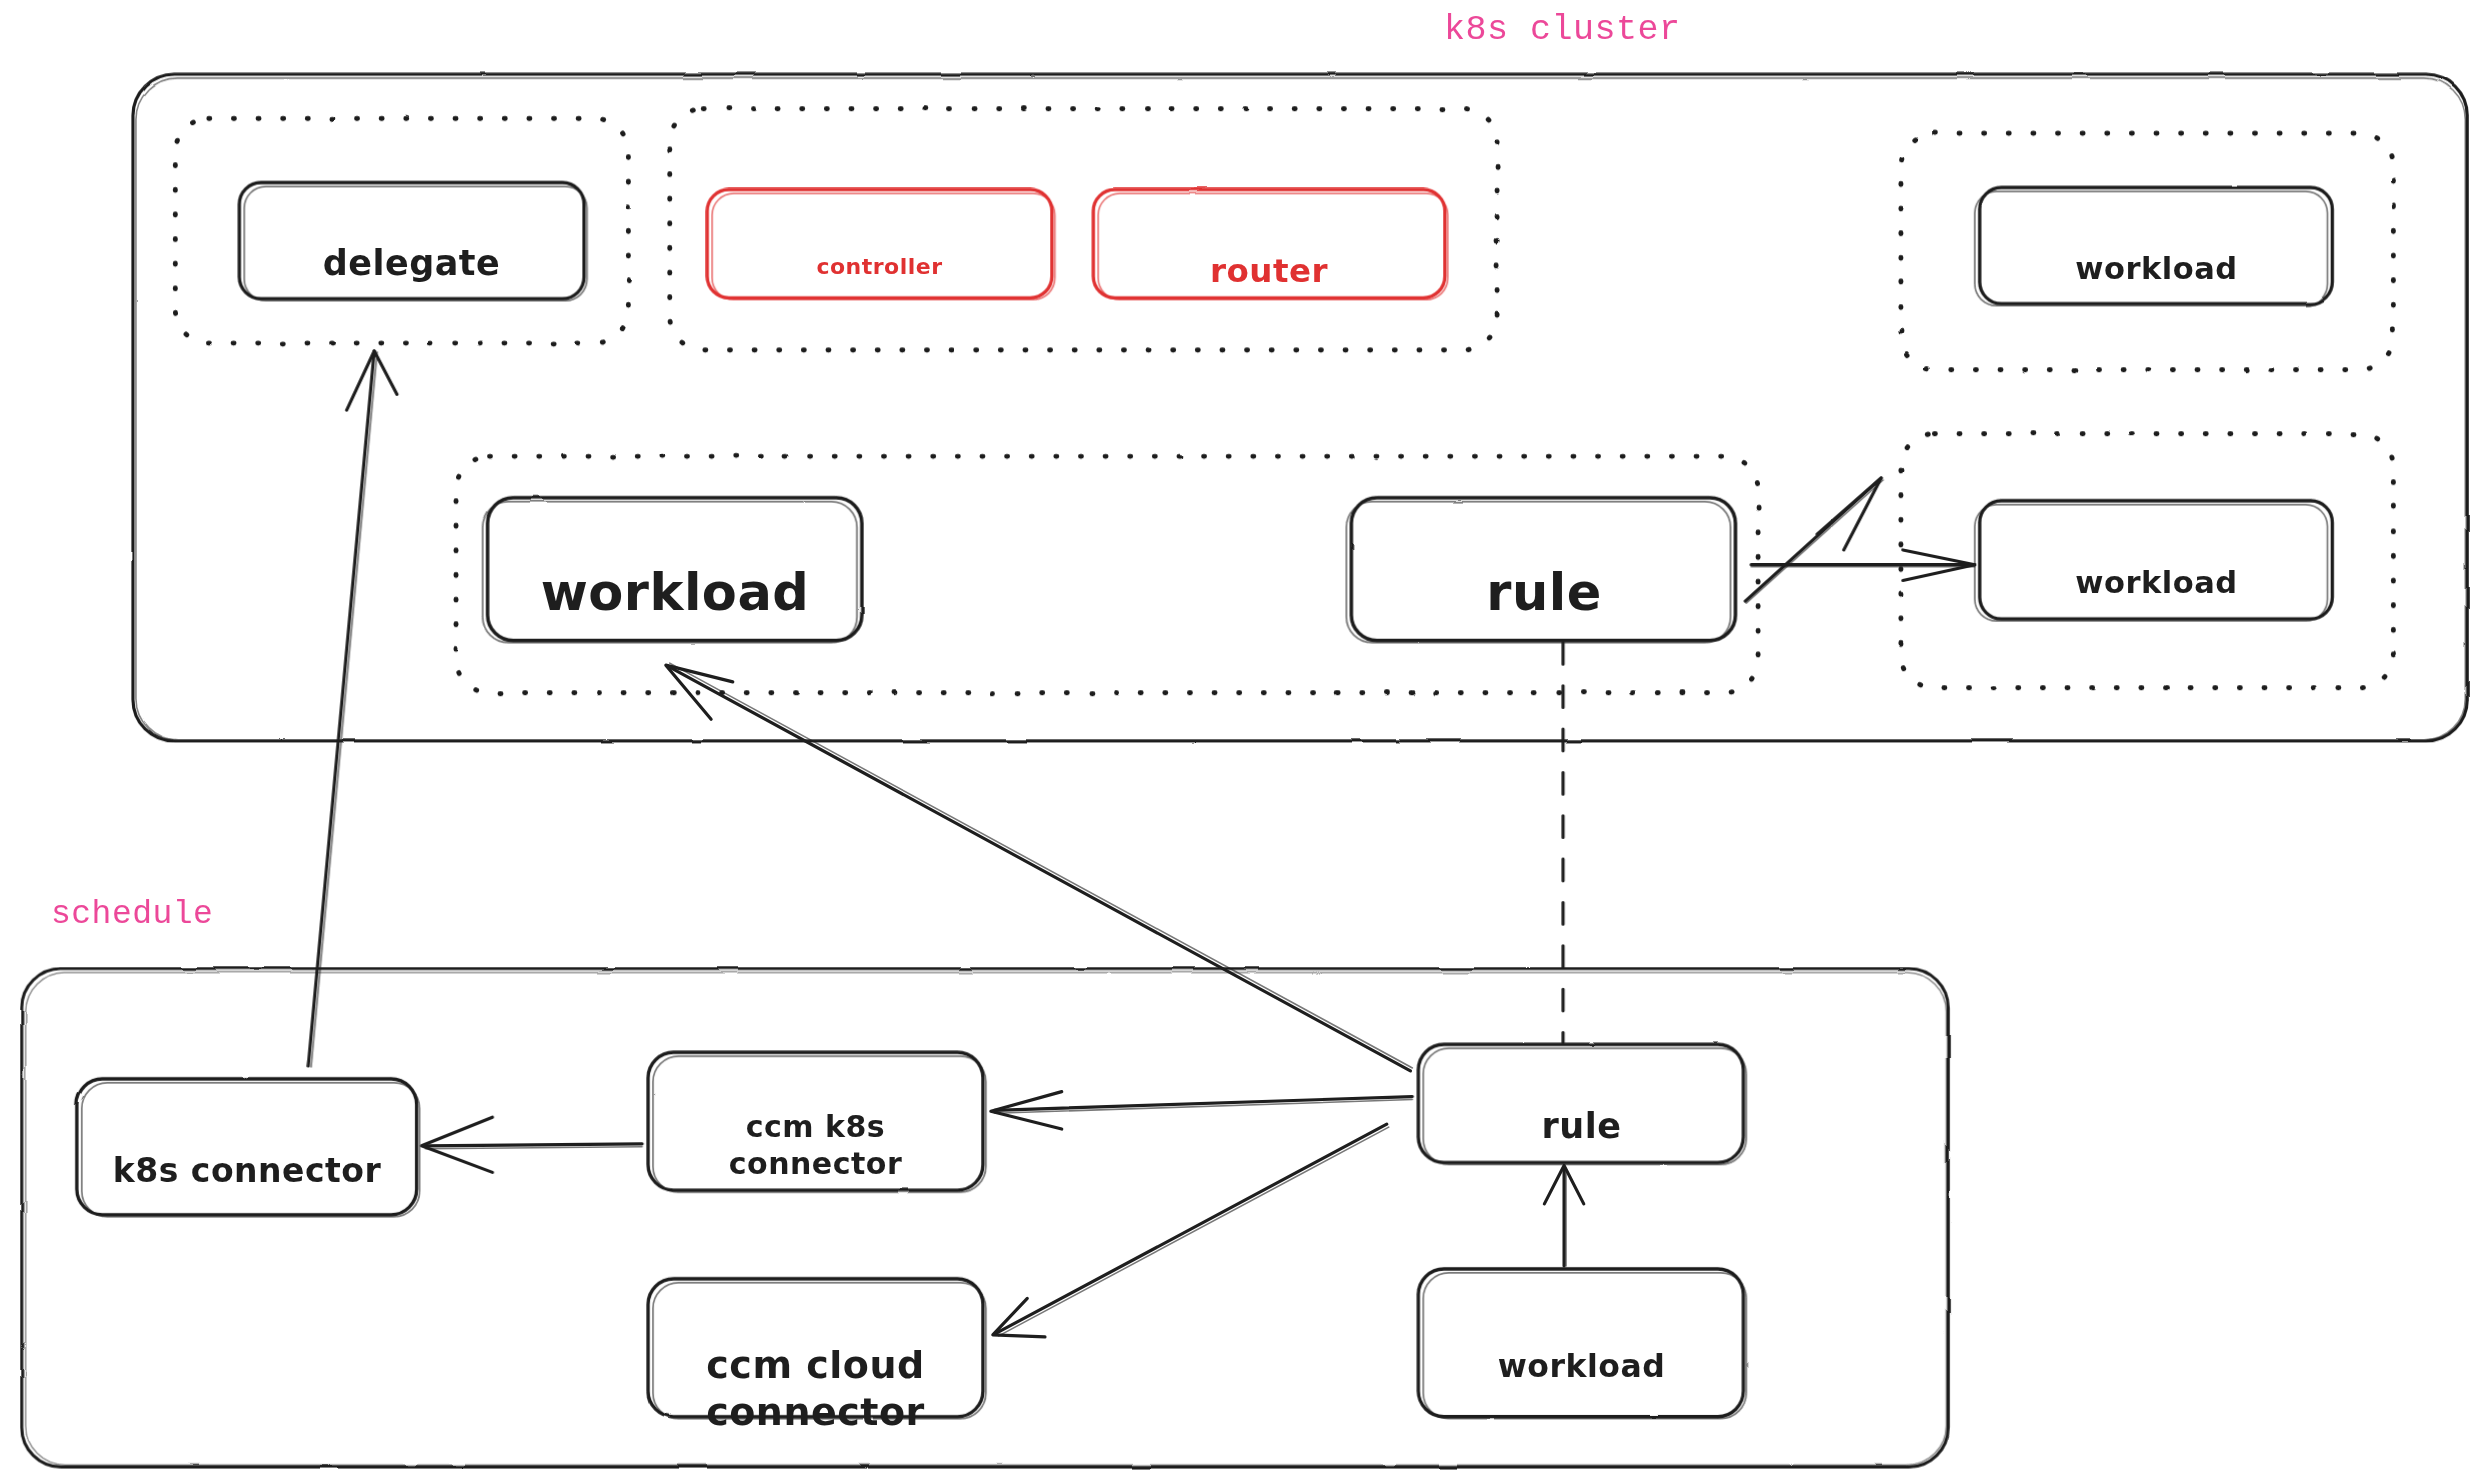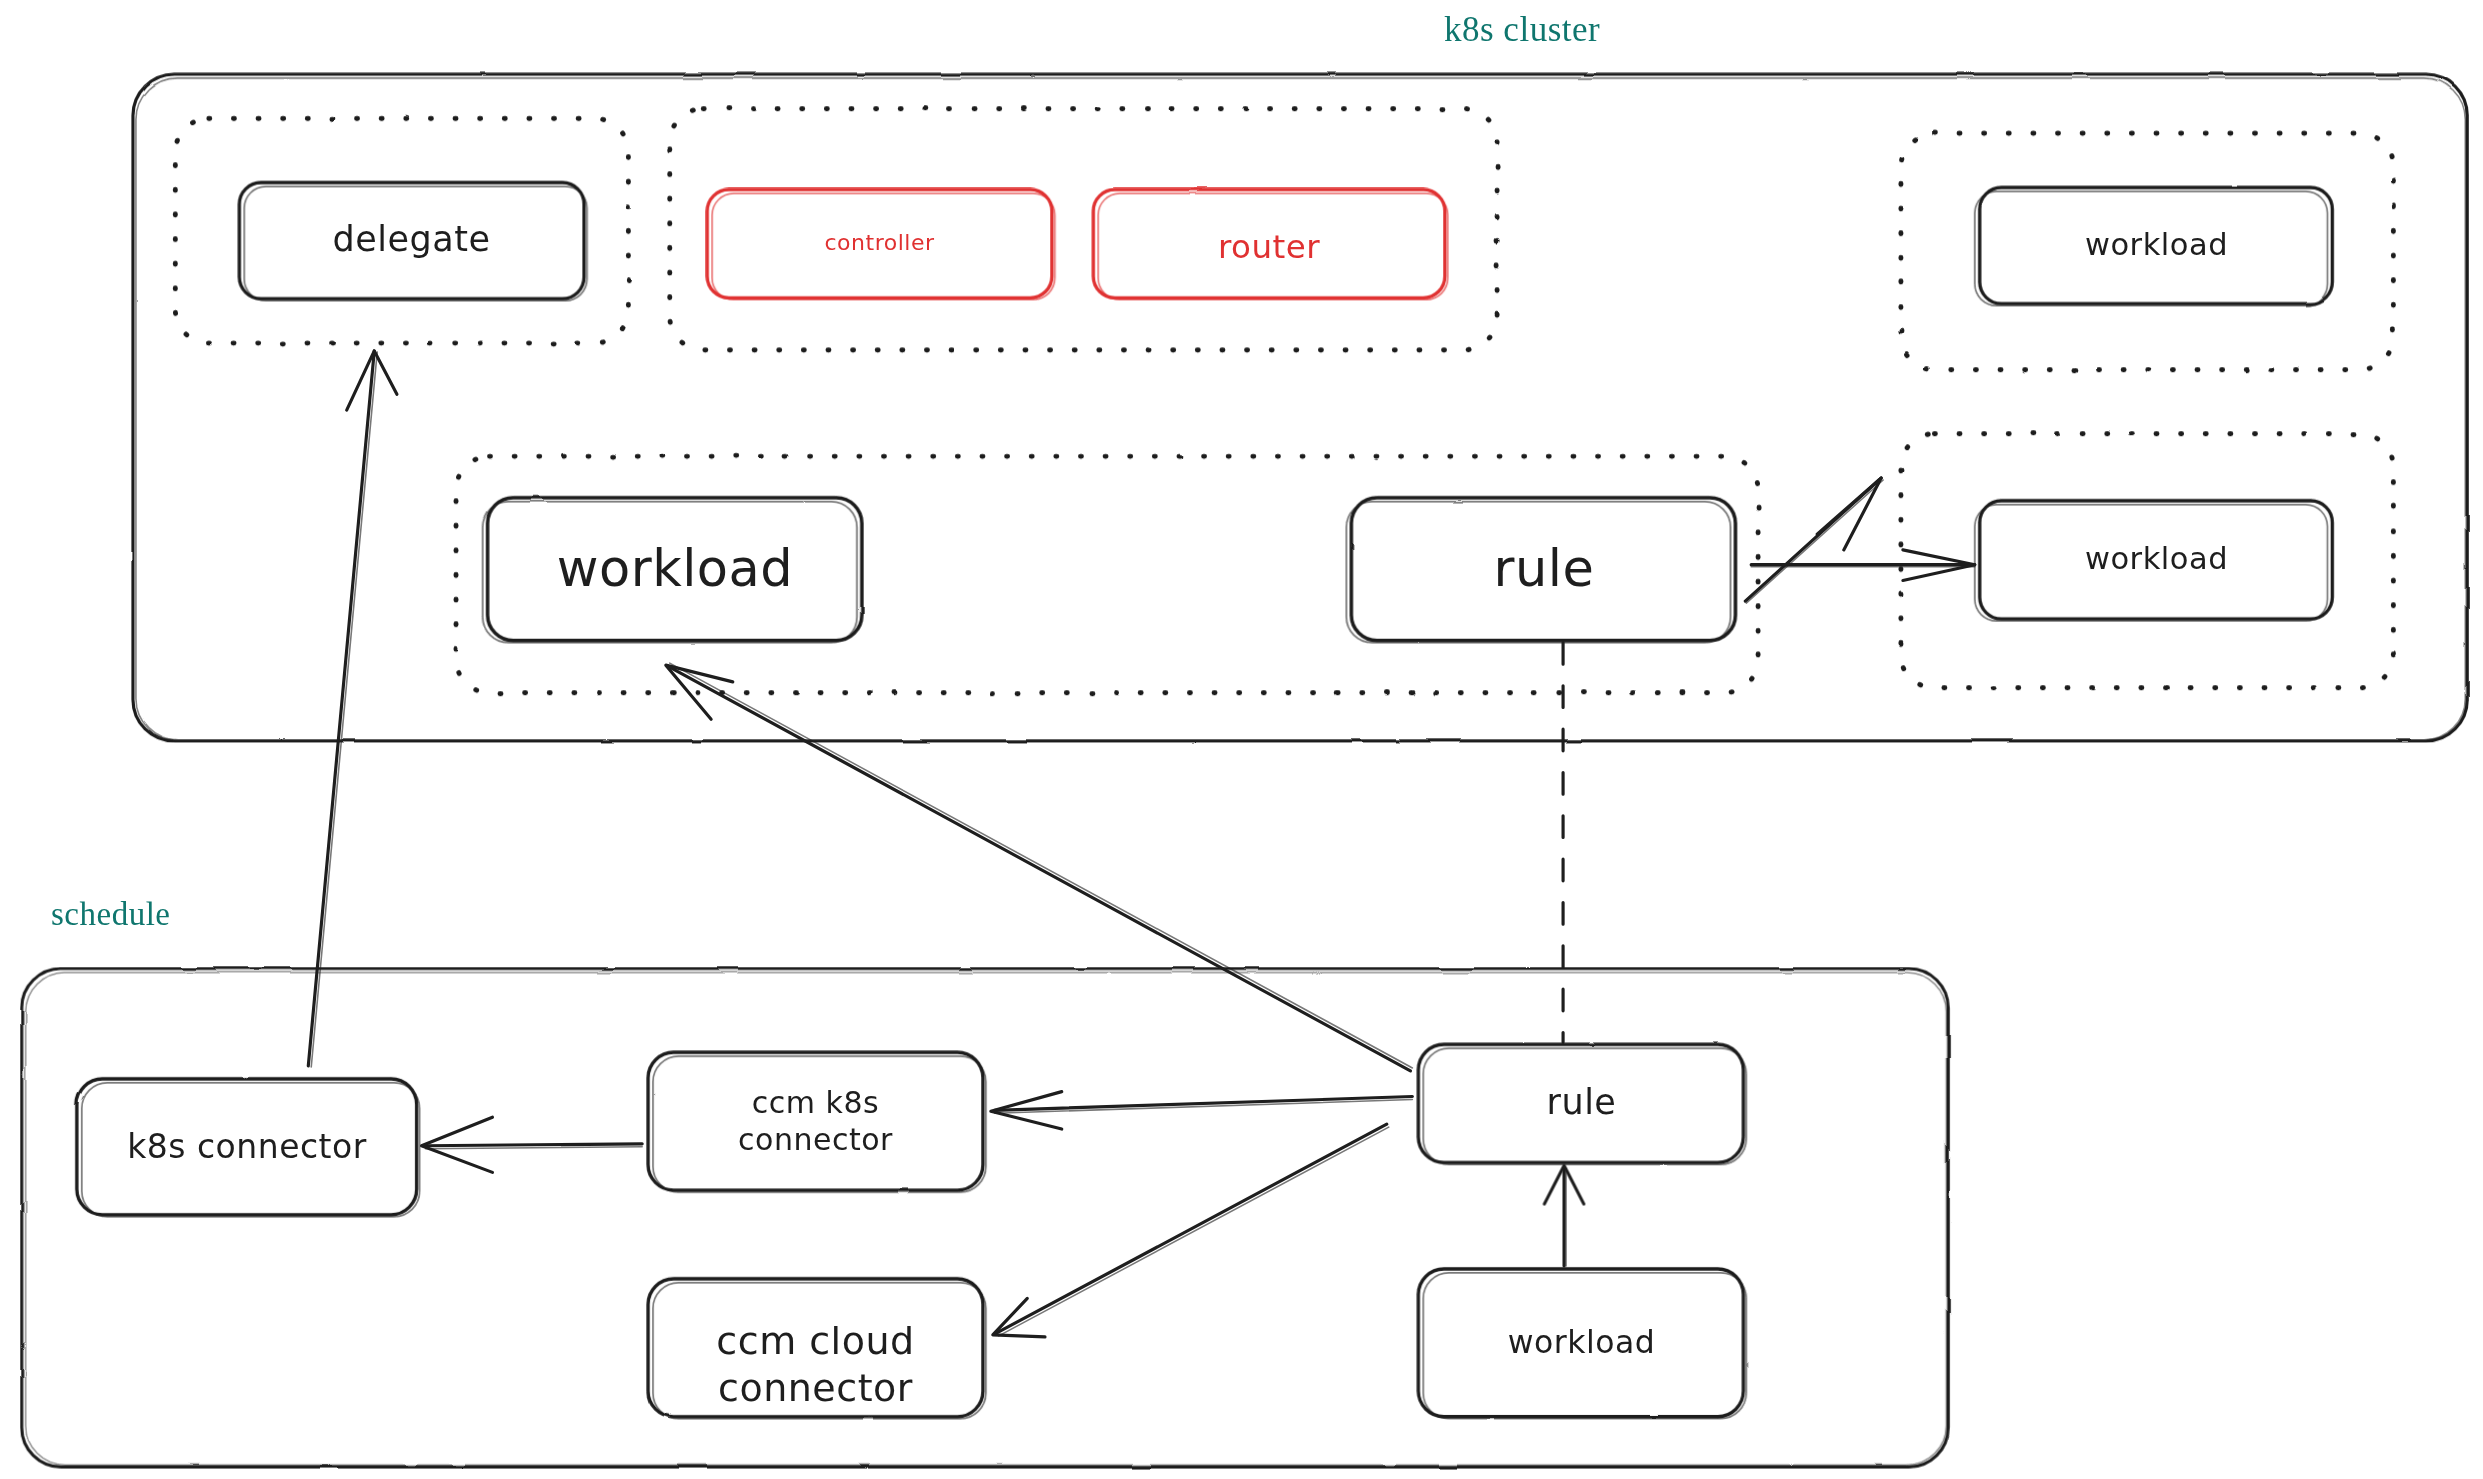--- a/index.html
+++ b/index.html
@@ -27,30 +27,31 @@
     overflow: visible;
   }
   .node-label {
     position: absolute;
     display: flex;
     align-items: center;
     justify-content: center;
     text-align: center;
     color: #1e1e1e;
     font-family: "DejaVu Sans", sans-serif;
-    font-weight: 400;
+    font-weight: 700;
     letter-spacing: 0.5px;
     line-height: 1.25;
     pointer-events: none;
     white-space: pre-line;
+    margin-top: 24px;
   }
   .group-label {
     position: absolute;
-    color: #0f766e;
-    font-family: Liberation Serif, serif;
+    color: #ec4899;
+    font-family: Liberation Mono, monospace;
     letter-spacing: 0.5px;
   }
   .red { color: #e03131; }
   .hit {
     position: absolute;
     cursor: default;
   }
 </style>
 </head>
 <body>

